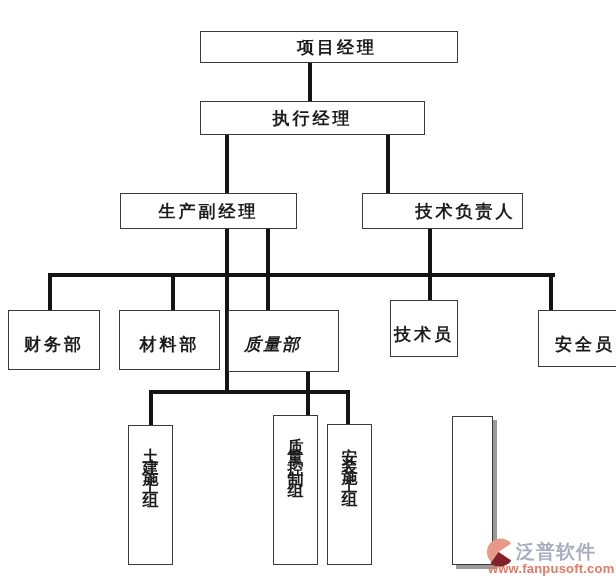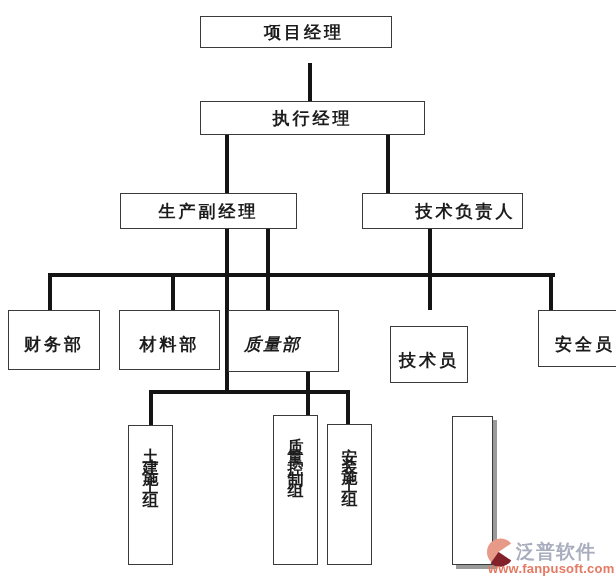--- a/index.html
+++ b/index.html
@@ -19,28 +19,28 @@
   .dept.left-text { justify-content:flex-start; padding-left:15px; letter-spacing:2px; }
   .vnode { align-items:flex-start; }
   .vnode span {
     writing-mode:vertical-rl; text-orientation:upright;
     font-size:16px; font-weight:bold; letter-spacing:11px; padding-top:9px;
   }
   .empty-node { box-shadow:4px 4px 0 #9a9a9a; }
   
   .cn { position:absolute; background:#141414; }
   
-  #n-pm  { left:200px; top:16px;  width:192px; height:32px;padding-left:16px; }
+  #n-pm  { left:200px; top:31px;  width:258px; height:32px;padding-left:16px; }
   #n-em  { left:200px; top:101px; width:225px; height:34px; }
   #n-ppm { left:120px; top:193px; width:177px; height:36px; }
   #n-tl  { left:362px; top:193px; width:161px; height:36px;padding-left:46px; }
   #n-cwb { left:8px;   top:310px; width:92px;  height:60px; }
   #n-clb { left:119px; top:310px; width:101px; height:60px; }
   #n-zlb { left:228px; top:310px; width:111px; height:62px;font-style:italic; }
-  #n-jsy { left:390px; top:326px; width:78px;  height:57px; }
+  #n-jsy { left:390px; top:300px; width:68px;  height:57px; }
   #n-aqy { left:510px; top:310px; width:94px;  height:57px;margin-left:28px; }
   #n-tjz { left:128px; top:425px; width:45px;  height:140px; }
   #n-zkz { left:273px; top:415px; width:45px;  height:150px; }
   #n-azz { left:327px; top:424px; width:45px;  height:141px; }
   #n-emp { left:452px; top:416px; width:41px;  height:149px; }
   
   #c-pm-em    { left:308px; top:63px;  width:4px;   height:38px; }
   #c-em-ppm   { left:225px; top:135px; width:4px;   height:58px; }
   #c-em-tl    { left:386px; top:135px; width:4px;   height:58px; }
   #c-ppm-long { left:225px; top:229px; width:4px;   height:165px; }

